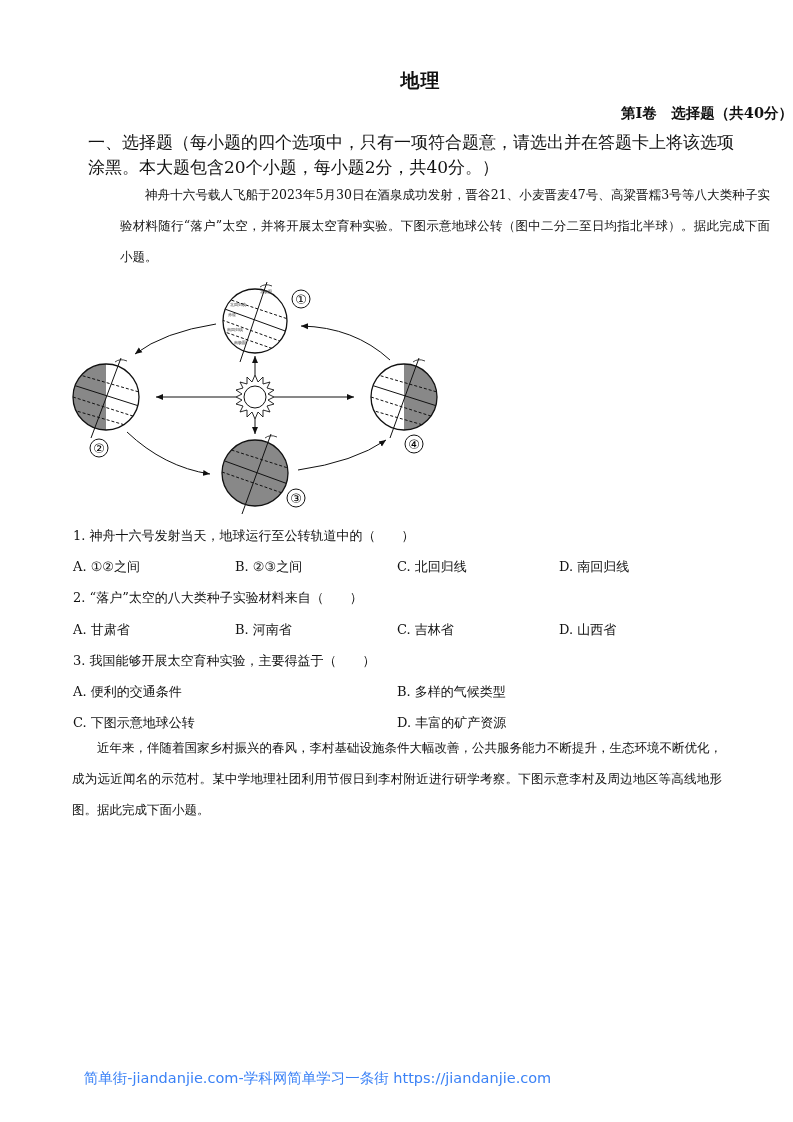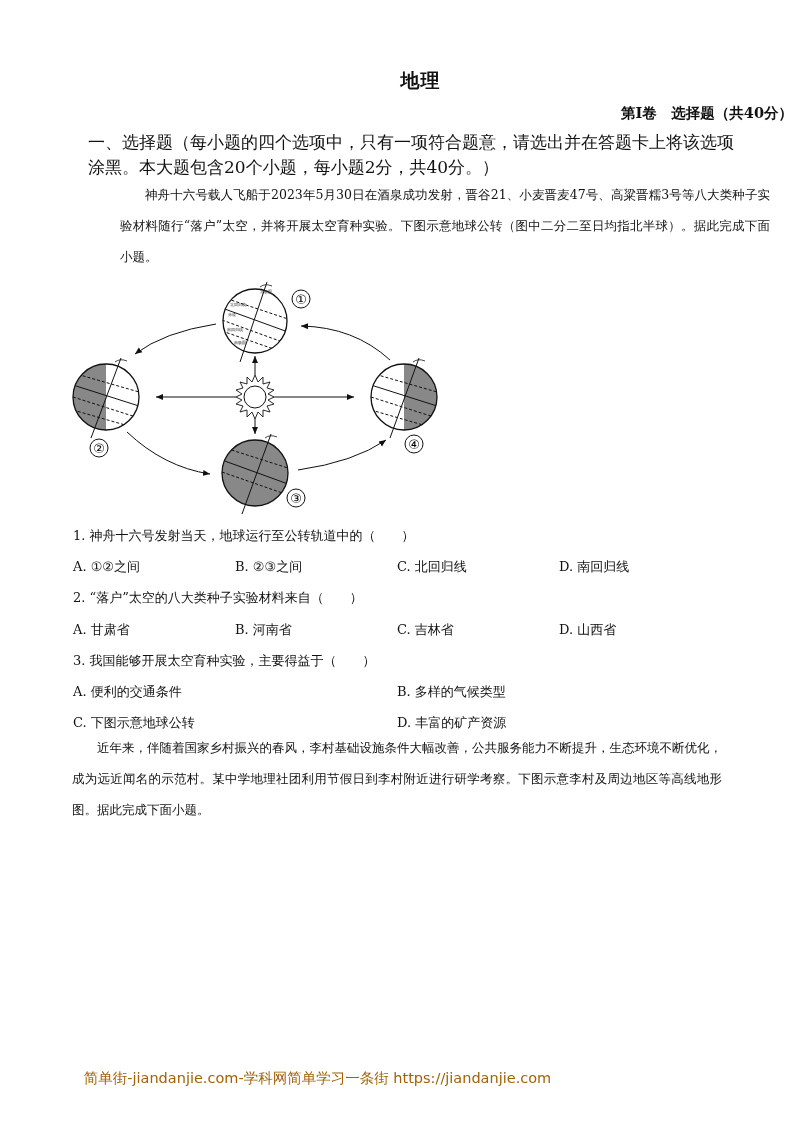--- a/index.html
+++ b/index.html
@@ -8,21 +8,21 @@
   .abs { position:absolute; }
   .title { left:0; width:793px; top:68px; text-align:center; font-size:19px; font-weight:bold; letter-spacing:1px;padding-left:24px; }
   .subtitle { left:0; width:793px; top:104px; text-align:right; font-size:14.5px; font-weight:bold; }
   .instr { left:72px; width:660px; top:130px; font-size:17px; font-weight:normal; line-height:25px;margin-left:16px; }
   .para { left:72px; width:650px; font-size:12.5px; line-height:31px; text-indent:2em; text-align:justify; }
   .para1 { top:179px;margin-left:48px; }
   .para2 { top:716px;margin-top:16px; }
   .q { left:73px; font-size:13px; }
   .opt { font-size:13px; }
   .figure { left:64px; top:282px; width:390px; height:232px; }
-  .footer { left:0; width:635px; top:1069px; text-align:center; font-family:"DejaVu Sans","Liberation Sans",sans-serif; font-size:14.5px; color:#a16207; }
+  .footer { left:0; width:635px; top:1069px; text-align:center; font-family:"DejaVu Sans","Liberation Sans",sans-serif; font-size:14.5px; color:#3b82f6; }
 </style>
 </head>
 <body>
 
 <div class="abs title">地理</div>
 <div class="abs subtitle">第Ⅰ卷　选择题（共40分）</div>
 <div class="abs instr">一、选择题（每小题的四个选项中，只有一项符合题意，请选出并在答题卡上将该选项涂黑。本大题包含20个小题，每小题2分，共40分。）</div>
 
 <div class="abs para para1">神舟十六号载人飞船于2023年5月30日在酒泉成功发射，晋谷21、小麦晋麦47号、高粱晋糯3号等八大类种子实验材料随行“落户”太空，并将开展太空育种实验。下图示意地球公转（图中二分二至日均指北半球）。据此完成下面小题。</div>
 

